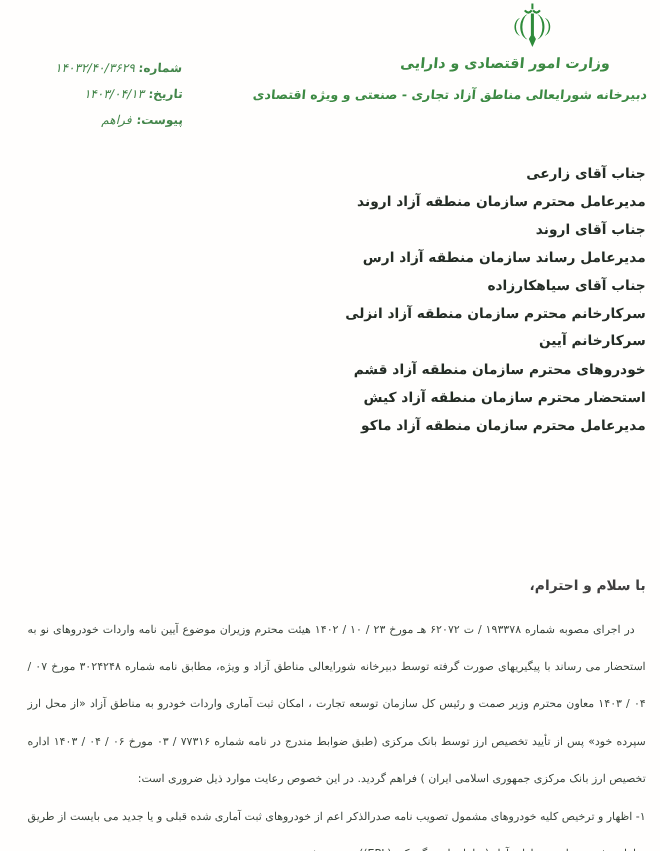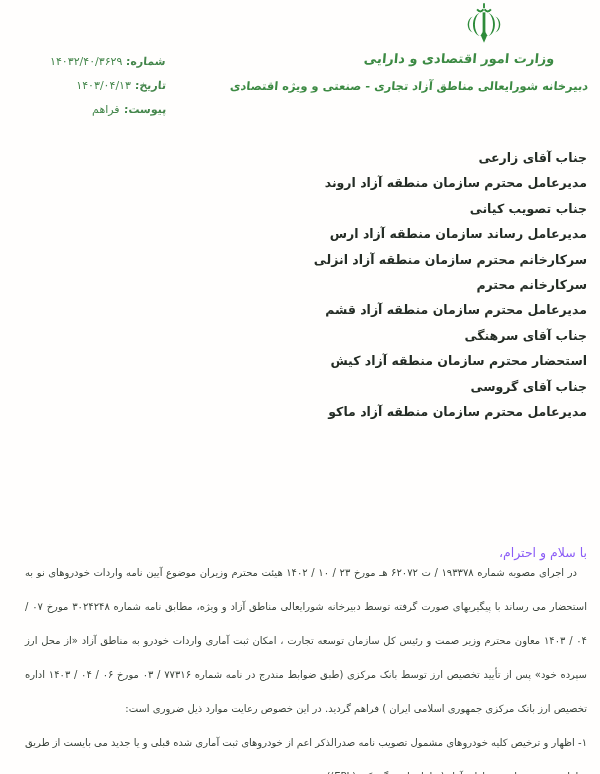--- a/index.html
+++ b/index.html
@@ -20,31 +20,31 @@
     position:absolute;top:79px;right:12px;direction:rtl;white-space:nowrap;
     font-size:11.5px;font-weight:bold;color:#3c8a43;transform:skewX(-5deg);
   }
   
   .meta{
     position:absolute;top:50px;left:18px;width:148px;direction:rtl;
     font-size:11px;color:#44864b;
   }
   .meta-row{line-height:24px;white-space:nowrap;text-align:right;}
   .meta-label{font-weight:bold;margin-left:4px;transform:skewX(-4deg);display:inline-block;}
-  .meta-value{letter-spacing:0.3px;}
+  .meta-value{letter-spacing:0.3px;font-style:italic;}
   
   .recipients{
     position:absolute;top:145px;right:13px;direction:rtl;
     font-size:12.5px;font-weight:bold;color:#242c25;line-height:25.4px;
     white-space:nowrap;
   }
   
   .salutation{
-    position:absolute;top:545px;right:13px;direction:rtl;
-    font-size:12.5px;font-weight:normal;color:#8b5cf6;
+    position:absolute;top:524px;right:13px;direction:rtl;
+    font-size:12.5px;font-weight:bold;color:#404040;
   }
   .body{
     position:absolute;top:556px;right:13px;left:25px;direction:rtl;
     text-align:justify;font-size:10px;color:#39433a;line-height:34px;
   }
   .body p{margin:0;}
   .body p.para{text-indent:10px;}
 </style>
 </head>
 <body>
@@ -78,28 +78,27 @@
       <span class="meta-label">تاریخ:</span><span class="meta-value">۱۴۰۳/۰۴/۱۳</span>
     </div>
     <div class="meta-row">
       <span class="meta-label">پیوست:</span><span class="meta-value">فراهم</span>
     </div>
   </div>
 
   <div class="recipients">
     <div>جناب آقای زارعی</div>
     <div>مدیرعامل محترم سازمان منطقه آزاد اروند</div>
-    <div>جناب تصویب کیانی</div>
+    <div>جناب آقای اروند</div>
     <div>مدیرعامل رساند سازمان منطقه آزاد ارس</div>
+    <div>جناب آقای سیاهکارزاده</div>
     <div>سرکارخانم محترم سازمان منطقه آزاد انزلی</div>
-    <div>سرکارخانم محترم</div>
-    <div>مدیرعامل محترم سازمان منطقه آزاد قشم</div>
-    <div>جناب آقای سرهنگی</div>
+    <div>سرکارخانم آیین</div>
+    <div>خودروهای محترم سازمان منطقه آزاد قشم</div>
     <div>استحضار محترم سازمان منطقه آزاد کیش</div>
-    <div>جناب آقای گروسی</div>
     <div>مدیرعامل محترم سازمان منطقه آزاد ماکو</div>
   </div>
 
   <div class="salutation">با سلام و احترام،</div>
 
   <div class="body">
     <p class="para">در اجرای مصوبه شماره ۱۹۳۳۷۸ / ت ۶۲۰۷۲ هـ مورخ ۲۳ / ۱۰ / ۱۴۰۲ هیئت محترم وزیران موضوع آیین نامه واردات خودروهای نو به استحضار می رساند با پیگیریهای صورت گرفته توسط دبیرخانه شورایعالی مناطق آزاد و ویژه، مطابق نامه شماره ۳۰۲۴۲۴۸ مورخ ۰۷ / ۰۴ / ۱۴۰۳ معاون محترم وزیر صمت و رئیس کل سازمان توسعه تجارت ، امکان ثبت آماری واردات خودرو به مناطق آزاد «از محل ارز سپرده خود» پس از تأیید تخصیص ارز توسط بانک مرکزی (طبق ضوابط مندرج در نامه شماره ۷۷۳۱۶ / ۰۳ مورخ ۰۶ / ۰۴ / ۱۴۰۳ اداره تخصیص ارز بانک مرکزی جمهوری اسلامی ایران ) فراهم گردید. در این خصوص رعایت موارد ذیل ضروری است:</p>
     <p>۱- اظهار و ترخیص کلیه خودروهای مشمول تصویب نامه صدرالذکر اعم از خودروهای ثبت آماری شده قبلی و یا جدید می بایست از طریق سامانه رفع تعهد ارزی مناطق آزاد (سامانه امور گمرکی (EPL)) صورت پذیرد.</p>
   </div>
 

